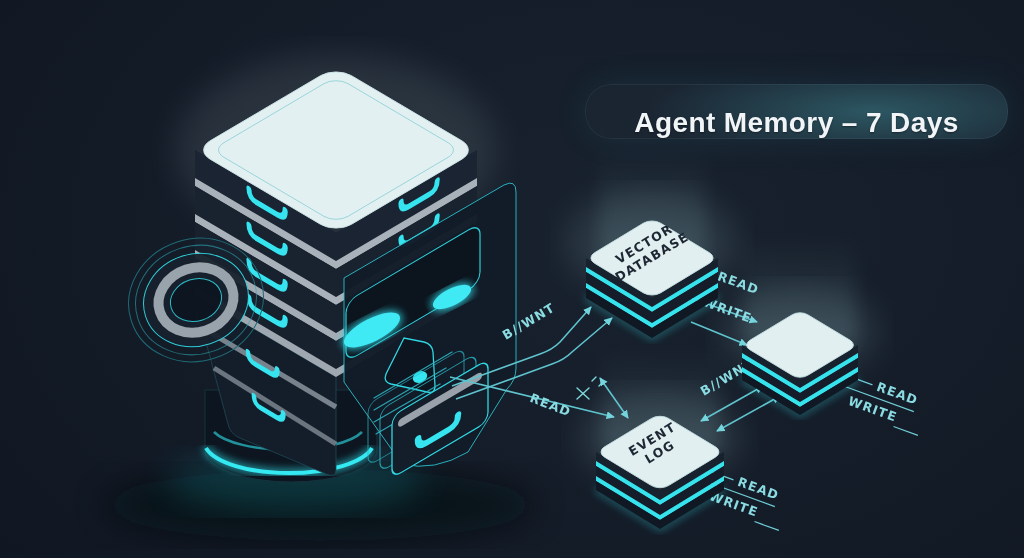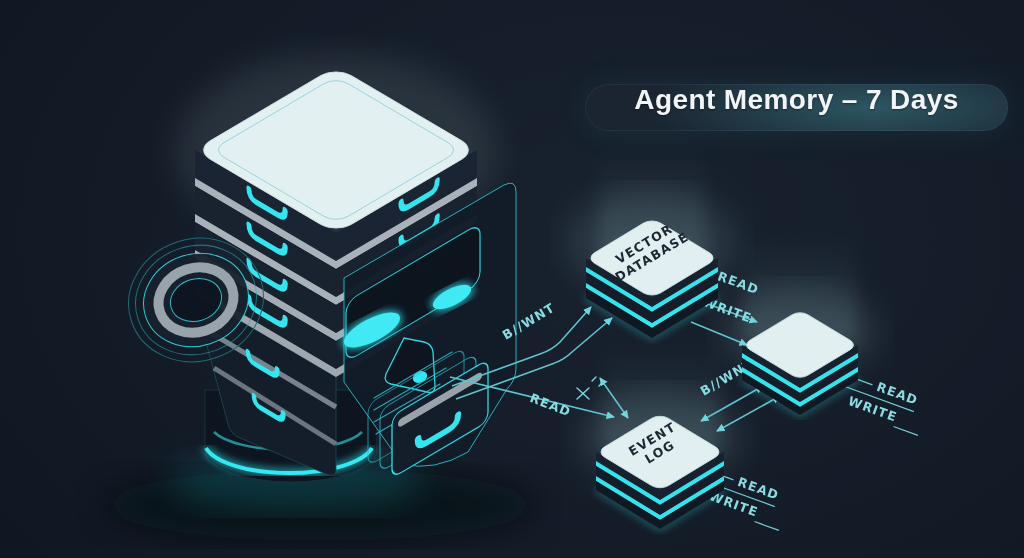--- a/index.html
+++ b/index.html
@@ -7,24 +7,24 @@
     position:relative;width:1024px;height:558px;overflow:hidden;
     background:radial-gradient(900px 620px at 60% 42%, #18222e 0%, #131b27 55%, #0e1520 100%);
     font-family:"Liberation Sans", sans-serif;
   }
   #art{position:absolute;inset:0;}
   .lbl{font:600 12.5px "DejaVu Sans", sans-serif; fill:#8adce2; letter-spacing:1.2px;}
   .nodelbl{font:700 12.5px "DejaVu Sans", sans-serif; fill:#1d2733; letter-spacing:1.3px;}
   .edgeline{stroke:#5fc3cd;stroke-width:1.6;fill:none;}
   .fracline{stroke:#6fcbd4;stroke-width:1.2;}
   #title-pill{
-    position:absolute;left:585px;top:84px;width:423px;height:47px;border-radius:26px;
+    position:absolute;left:585px;top:84px;width:423px;height:55px;border-radius:26px;
     background:radial-gradient(300px 70px at 68% 50%, rgba(66,148,158,0.45), rgba(29,42,54,0.2) 75%), #1a2431;
     box-shadow:0 0 34px rgba(70,200,220,0.10), inset 0 0 0 1px rgba(190,230,235,0.07);
-    display:flex;align-items:flex-start;justify-content:center;
+    display:flex;align-items:flex-end;justify-content:center;
   }
   #title-pill span{
     color:#f1f5f7;font-size:28px;font-weight:700;letter-spacing:0.4px;
     text-shadow:0 1px 2px rgba(0,0,0,0.4);
   }
 </style>
 </head>
 <body>
 
 <div id="stage">

